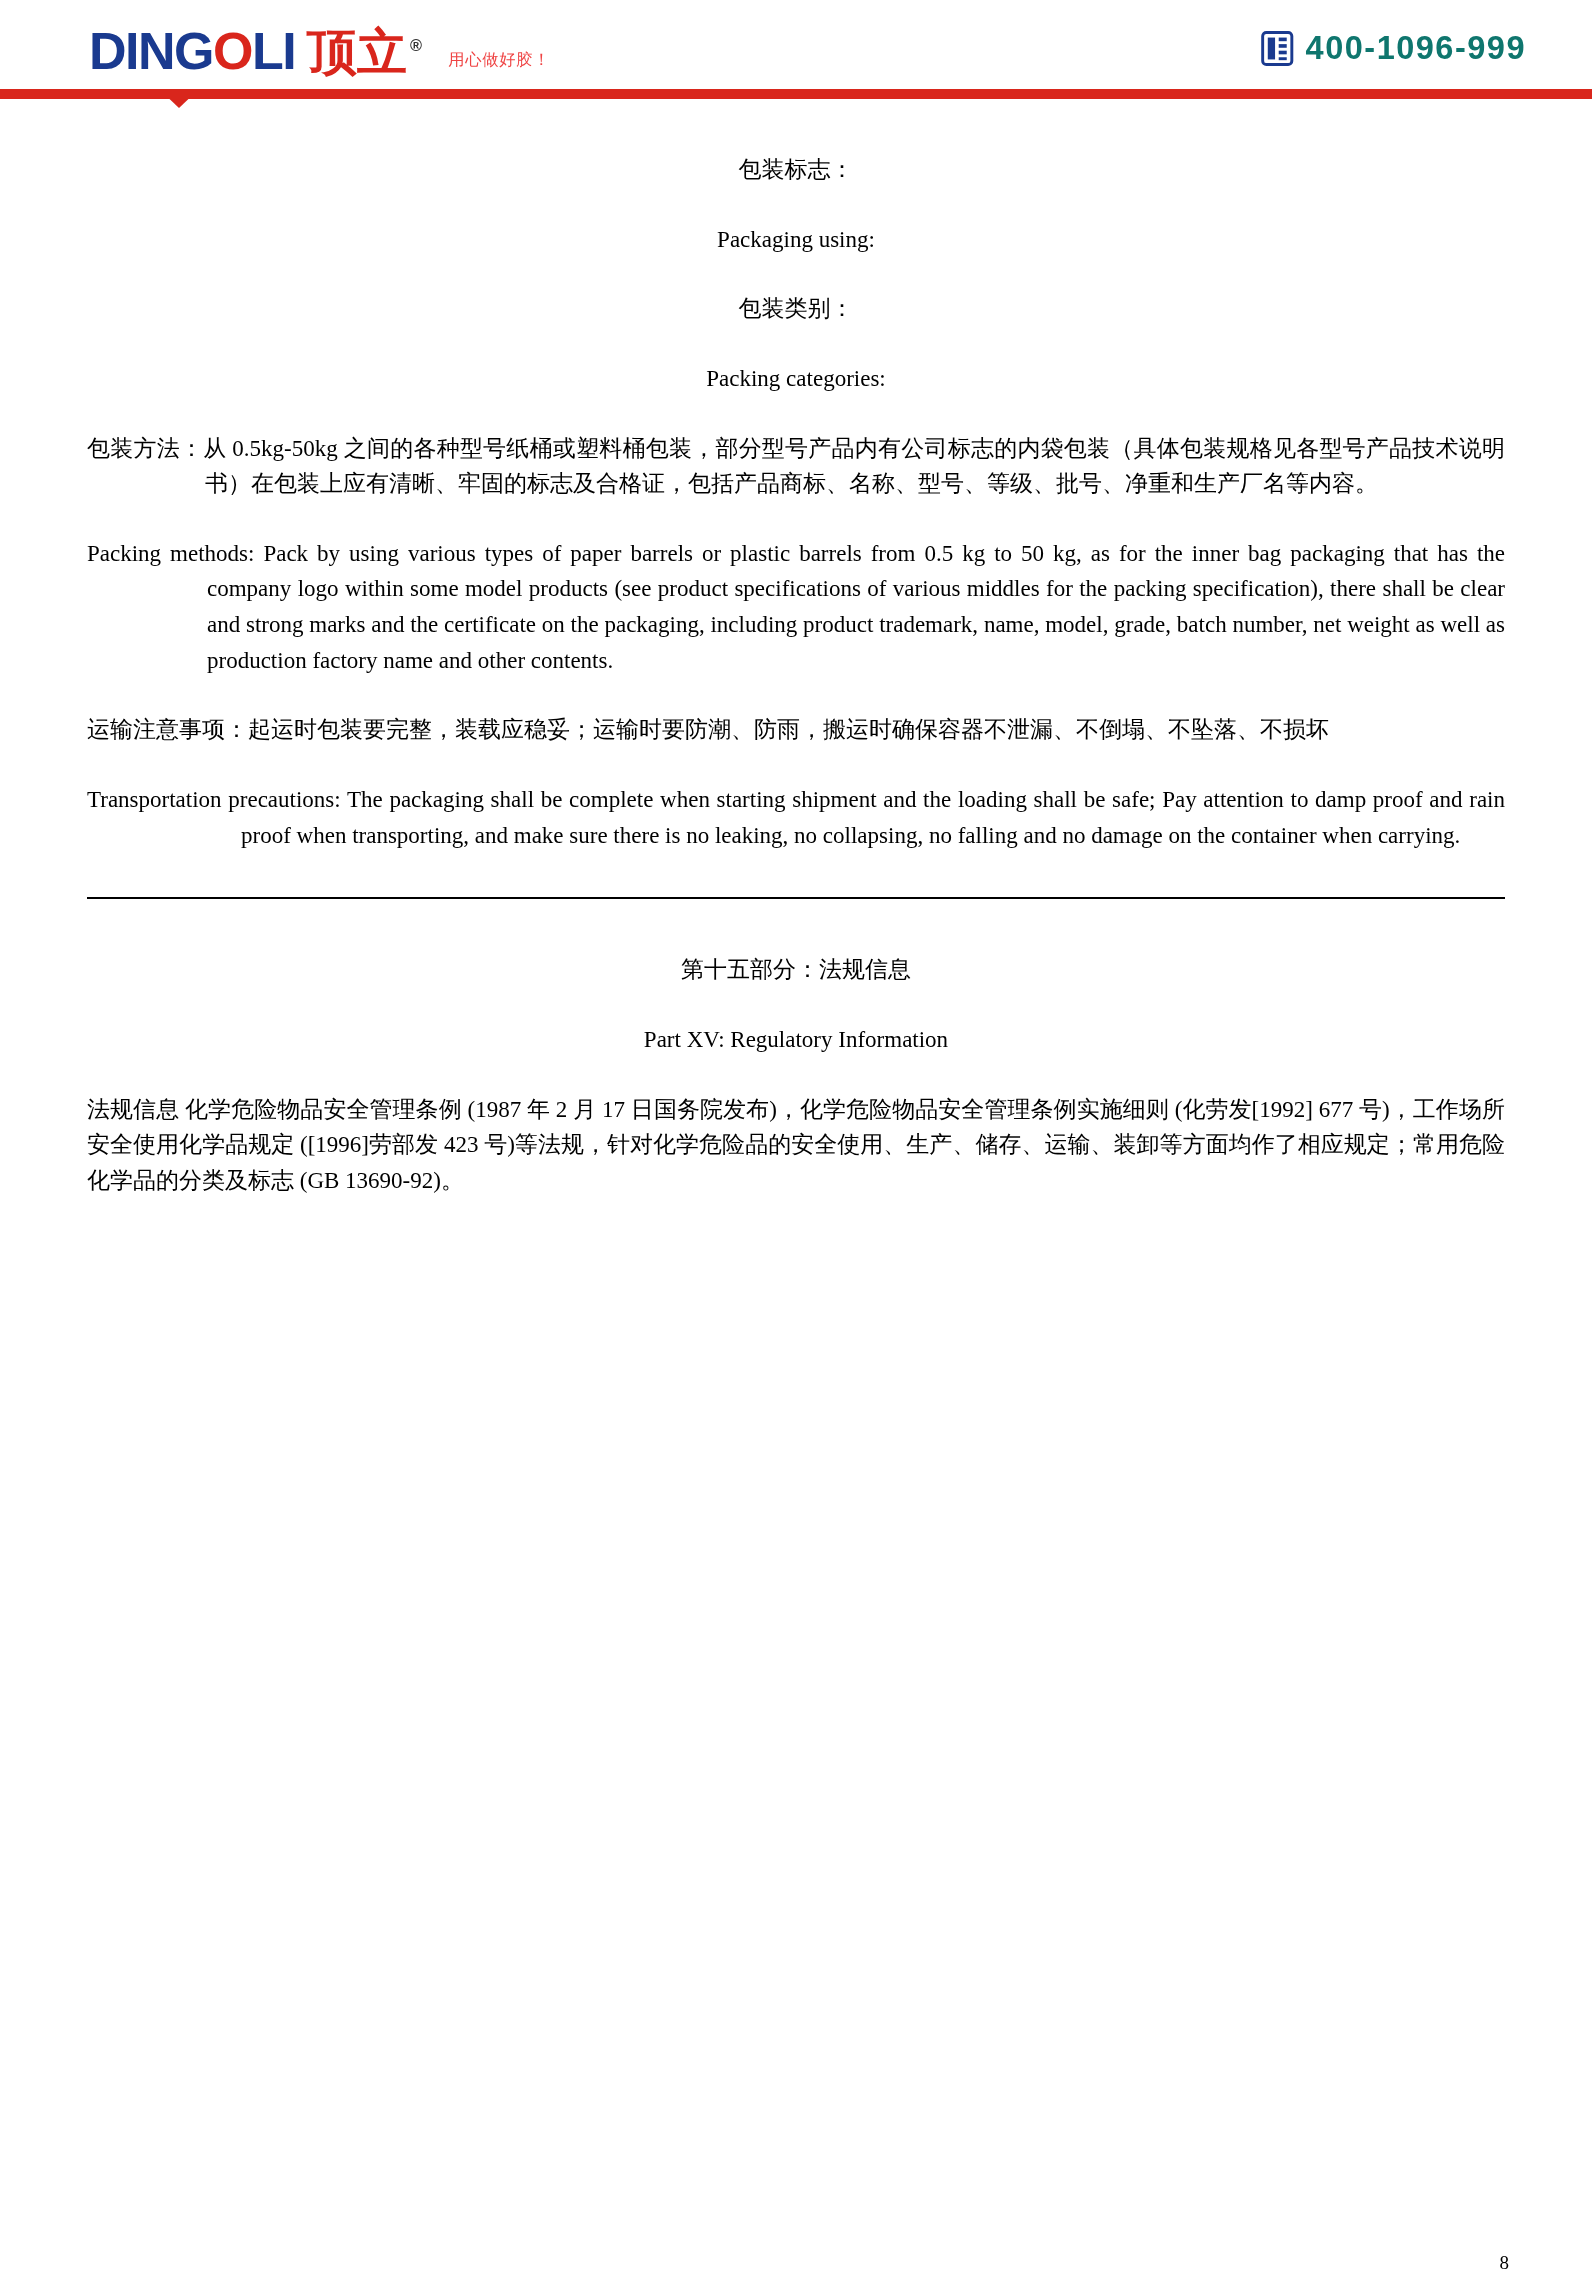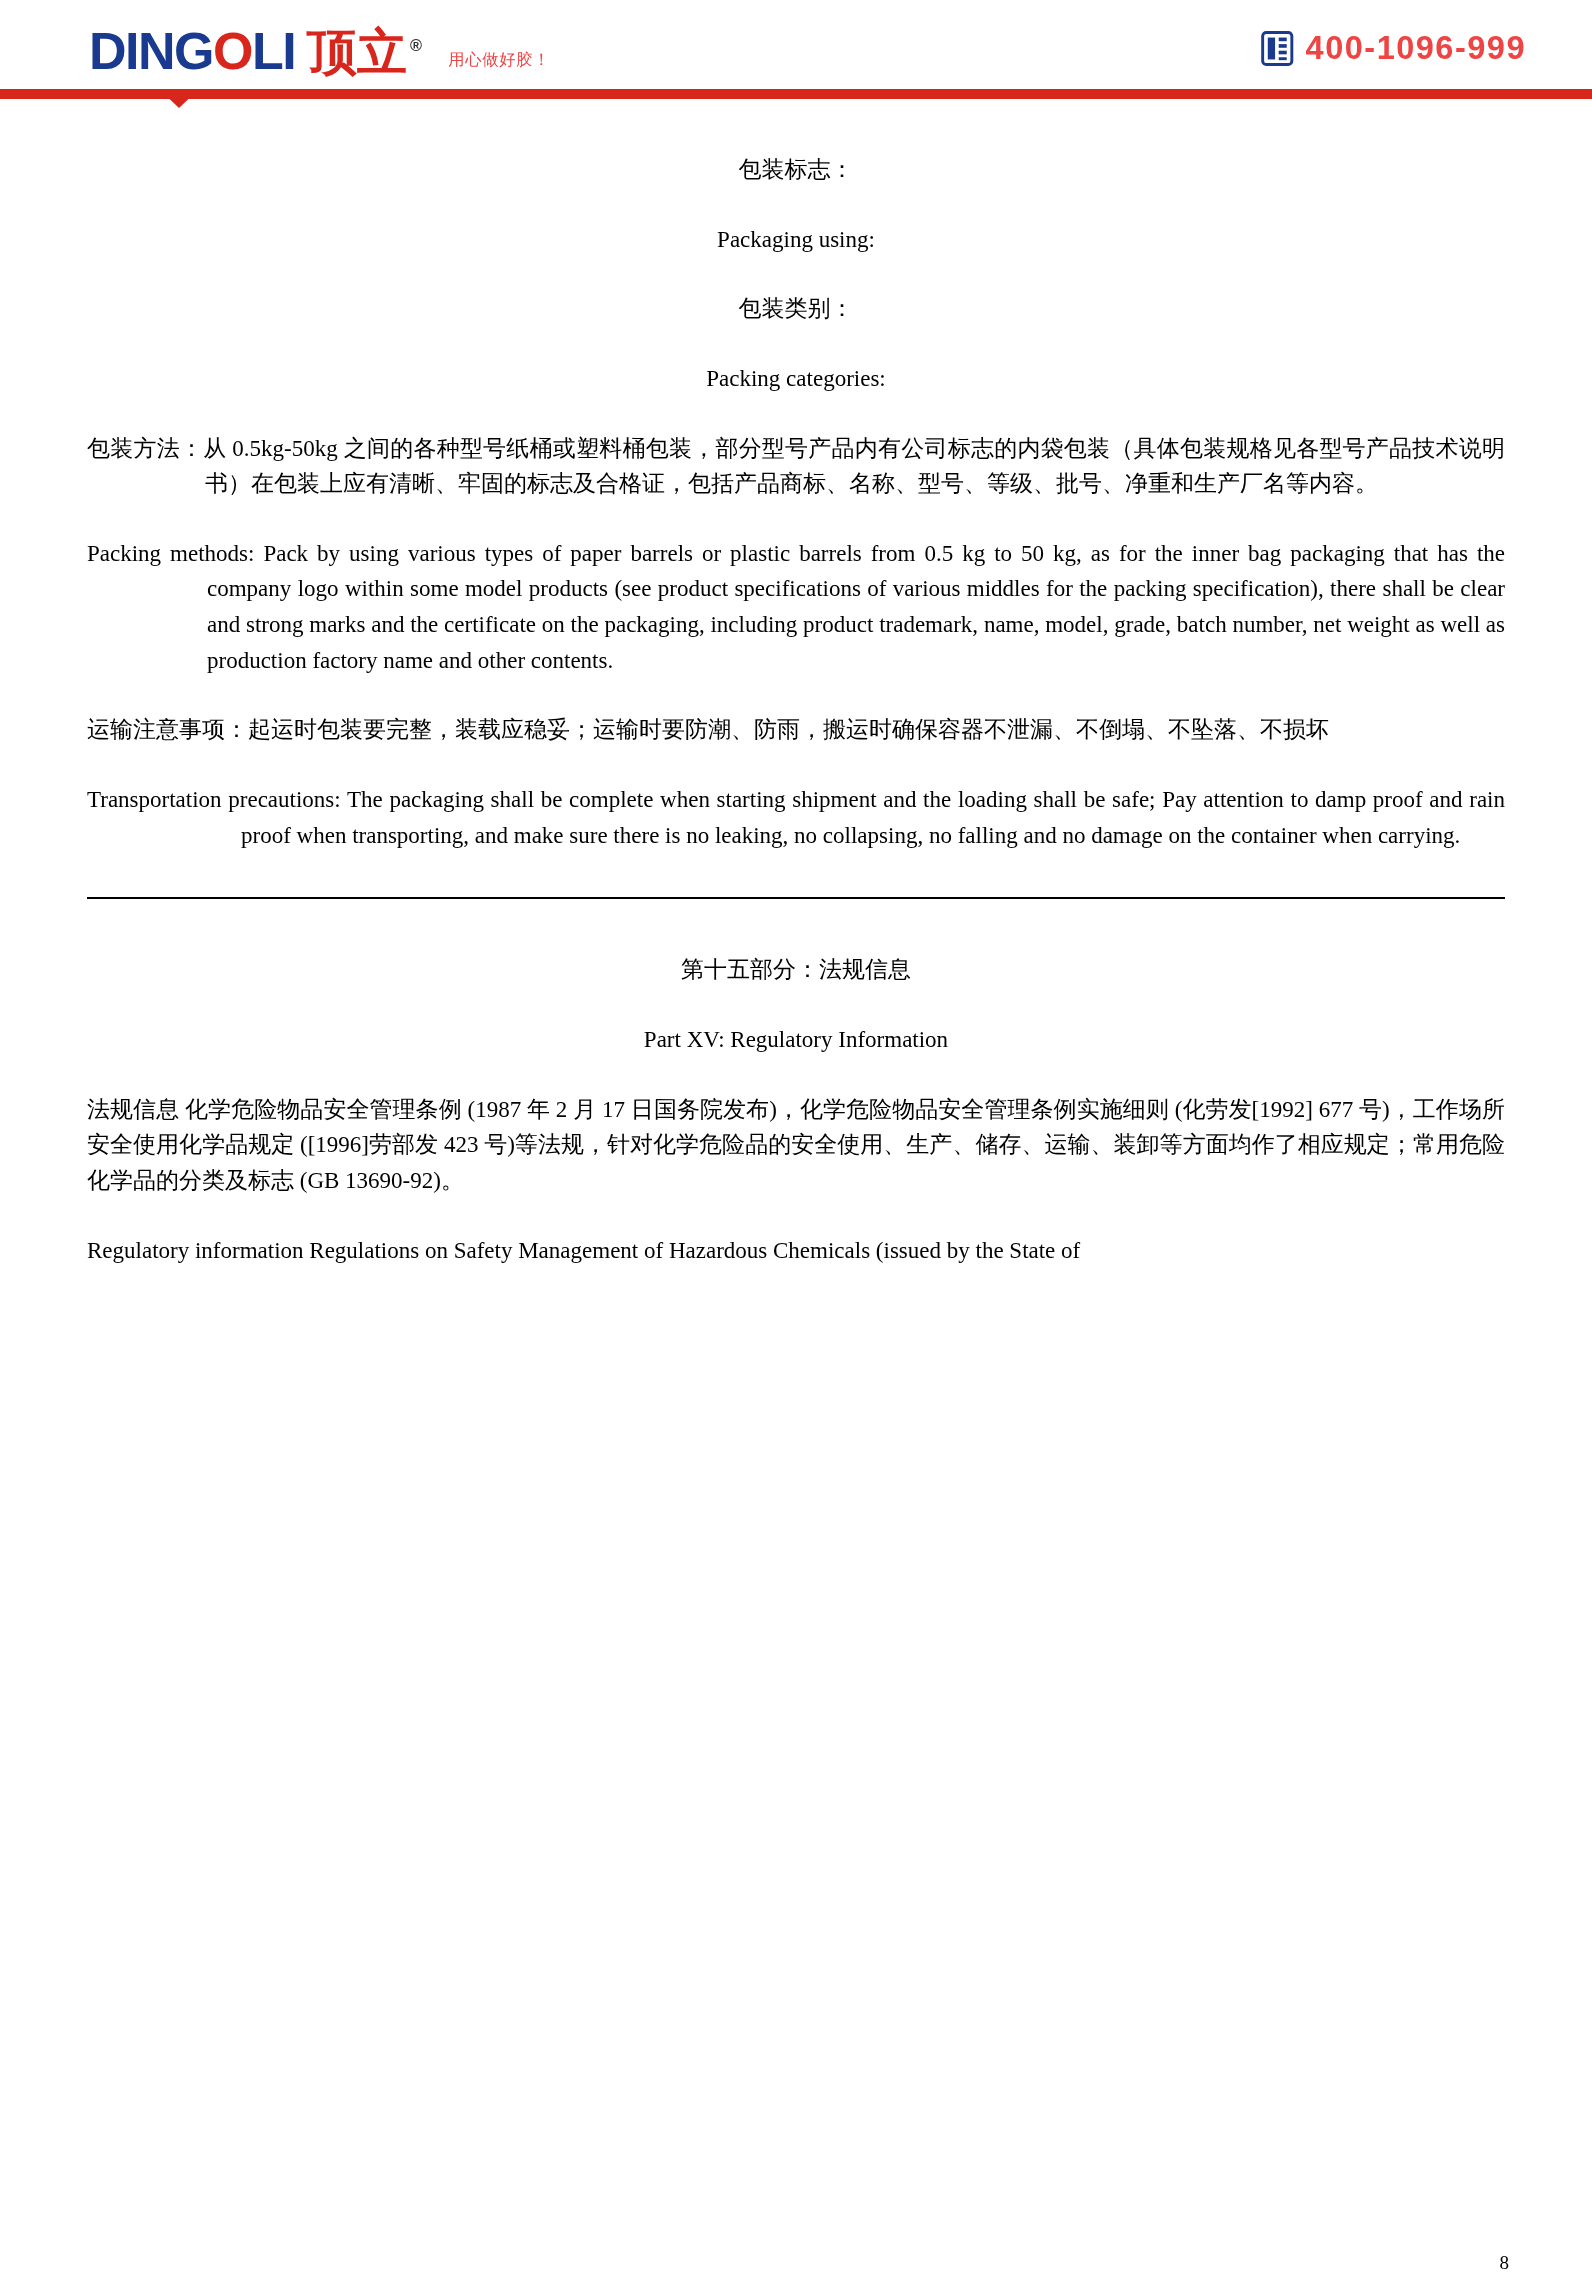--- a/index.html
+++ b/index.html
@@ -82,21 +82,21 @@
     display: flex;
     align-items: center;
     gap: 11.8px;
     padding-bottom: 4.4px;
   }
   .phone-icon svg { display: block; }
   .phone-number {
     font-family: "Liberation Sans", sans-serif;
     font-weight: bold;
     font-size: 32.5px;
-    color: #ef4444;
+    color: #0f766e;
     letter-spacing: 1.5px;
     text-align: right;
   }
   .header-rule {
     position: relative;
     height: 10.3px;
     background: #d9261c;
     margin: 0;
   }
   .header-notch {
@@ -204,20 +204,19 @@
 
     <p class="hang-tp-en">Transportation precautions: The packaging shall be complete when starting shipment and the loading shall be safe; Pay attention to damp proof and rain proof when transporting, and make sure there is no leaking, no collapsing, no falling and no damage on the container when carrying.</p>
 
     <hr class="divider">
 
     <p class="simple">第十五部分：法规信息</p>
     <p class="simple">Part XV: Regulatory Information</p>
 
     <p class="just-block">法规信息 化学危险物品安全管理条例 (1987 年 2 月 17 日国务院发布)，化学危险物品安全管理条例实施细则 (化劳发[1992] 677 号)，工作场所安全使用化学品规定 ([1996]劳部发 423 号)等法规，针对化学危险品的安全使用、生产、储存、运输、装卸等方面均作了相应规定；常用危险化学品的分类及标志 (GB 13690-92)。</p>
 
-    <p class="just-block">Regulatory information Regulations on Safety Management of Hazardous Chemicals (issued by the State of</p>
 
   </div>
 
   <div class="page-number">8</div>
 
 </div>
 
 
 </body></html>

